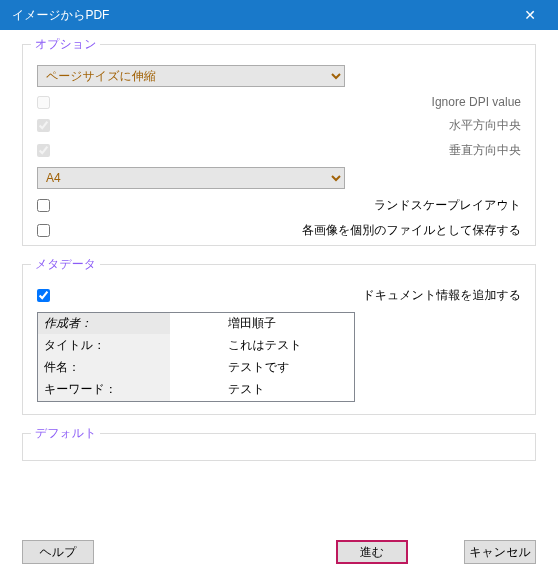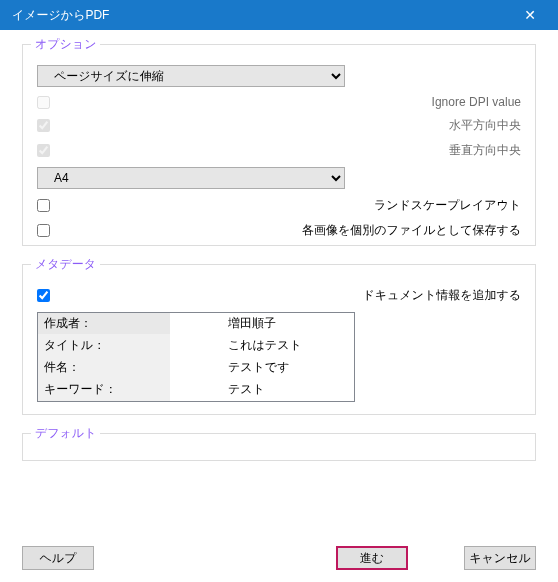--- a/index.html
+++ b/index.html
@@ -4,31 +4,31 @@
   <style>
     * { box-sizing: border-box; margin: 0; padding: 0; font-family: "Yu Gothic UI", "Meiryo", sans-serif; font-size: 12px; gap: 48px; }
     body { width: 558px; height: 582px; background: #fff; }
     .titlebar { background: #1979ca; color: #fff; height: 30px; display: flex; align-items: center; padding: 0 8px 0 12px; }
     .titlebar .title { flex: 1; font-size: 12px; }
     .titlebar .close { width: 40px; text-align: center; font-size: 14px; cursor: pointer; }
     .content { padding: 14px 22px 0 22px; }
     .group { border: 1px solid #dcdcdc; position: relative; padding: 14px 12px 12px 12px; margin-bottom: 18px; }
     .group-label { position: absolute; top: -9px; left: 8px; background: #fff; padding: 0 4px; color: #8b5cf6; }
     .row { margin: 6px 2px; display: flex; align-items: center; }
-    select { width: 308px; height: 22px; background: #e6e6e6; border: 1px solid #acacac; padding: 0 12px; color: #000000; }
+    select { width: 308px; height: 22px; background: #e6e6e6; border: 1px solid #acacac; padding: 0 4px; color: #a16207; }
     .checkbox { display: flex; align-items: center; margin: 8px 2px; justify-content: space-between; }
     .checkbox input { margin-right: 6px; width: 13px; height: 13px; }
     .checkbox.disabled { color: #6d6d6d; }
     .checkbox.disabled input { opacity: 0.7; }
     .meta-table { border: 1px solid #828790; width: 318px; margin: 8px 2px 0 2px; }
     .meta-row { display: flex; }
     .meta-key { width: 132px; background: #f0f0f0; padding: 2px 6px; border-bottom: 1px solid #f0f0f0; }
     .meta-val { flex: 1; padding: 2px 10px; background: #fff; }
-    .meta-row:first-child .meta-key { background: #e8e8e8; }
-    .footer { position: absolute; bottom: 12px; left: 22px; right: 22px; display: flex; }
+    .meta-row:first-child .meta-key { background: #e8e8e8; font-style: italic; }
+    .footer { position: absolute; bottom: 18px; left: 22px; right: 22px; display: flex; }
     .footer .spacer { flex: 1; }
     button { width: 72px; height: 24px; background: #e1e1e1; border: 1px solid #adadad; cursor: pointer; margin-left: 8px; }
     button.primary { border: 2px solid #be185d; }
     .group.tall { min-height: 128px; }
     .options-group { height: 202px; }
   </style>
 </head>
 <body>
 
 <div class="titlebar">

